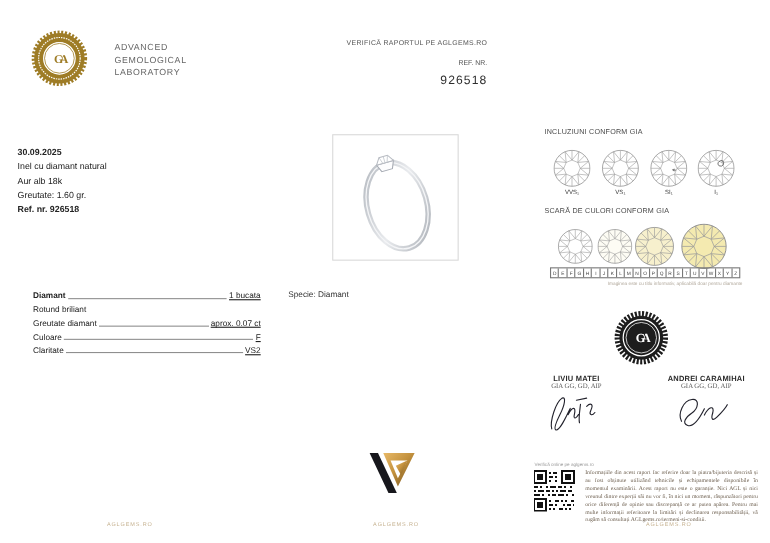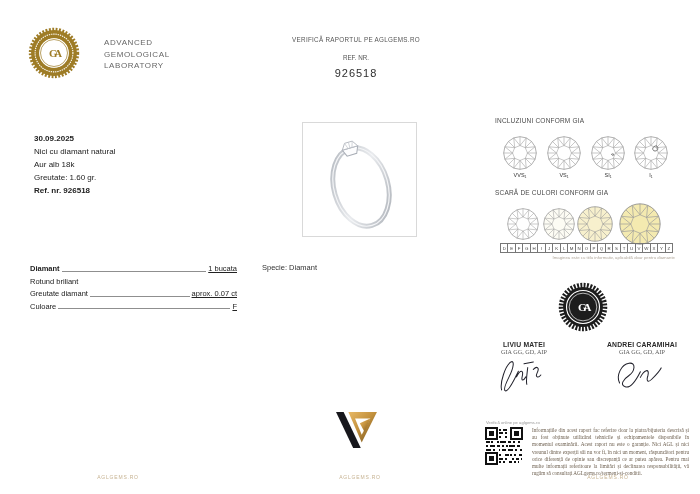--- a/index.html
+++ b/index.html
@@ -6,26 +6,26 @@
   .page{position:relative;width:700px;height:494px;background:#fff;overflow:hidden;
         font-family:"Liberation Sans",sans-serif;color:#333;}
   .abs{position:absolute;}
   
   .hdr-bar{position:absolute;height:15px;box-sizing:border-box;padding-left:7px;
     background:linear-gradient(90deg,#bf915e 0%,#cfa87e 22%,#e4c9ab 48%,#f5ead c 0%,#f6ebdd 74%,#ffffff 96%);
     color:#fff;font-weight:bold;font-size:8.5px;line-height:15px;letter-spacing:.5px;}
   
   .lab-name{font-size:8px;line-height:11.5px;color:#666;letter-spacing:.6px;}
   
-  .topc{left:256px;top:0;width:200px;text-align:center;}
+  .topc{left:243px;top:0;width:200px;text-align:right;}
   .verify{font-size:6.3px;color:#555;letter-spacing:.3px;}
   .reflab{font-size:6.3px;color:#555;}
   .refnum{font-size:11px;color:#2e2e2e;letter-spacing:1px;}
   
-  .desc-block{left:34px;top:132px;font-size:8px;line-height:13px;color:#222;}
+  .desc-block{left:16px;top:132px;font-size:8px;line-height:13px;color:#222;}
   .b{font-weight:bold;}
   
   .info-table{left:30px;top:261px;width:207px;}
   .info-row{display:flex;align-items:flex-end;height:12.4px;font-size:7.5px;color:#222;}
   .leader{flex:1;border-bottom:.7px solid #8f8f8f;margin:0 2px 1.5px 2px;}
   .val{white-space:nowrap;text-decoration:underline;}
   
   .img-box{left:302px;top:122px;width:113px;height:113px;border:1px solid #d9d9d9;background:#fff;}
   
   .gia-label{font-size:6.5px;color:#4a4a4a;letter-spacing:.2px;}
@@ -93,21 +93,21 @@
   </div>
 
   <div class="hdr-bar" style="left:28px;top:96px;width:202px">DESCRIERE</div>
   <div class="hdr-bar" style="left:252px;top:96px;width:203px">IMAGINE</div>
   <div class="hdr-bar" style="left:484px;top:96px;width:204px">CRITERII DE GRADARE</div>
   <div class="hdr-bar" style="left:28px;top:244px;width:202px">INFORMAȚII</div>
   <div class="hdr-bar" style="left:252px;top:244px;width:203px">INFORMAȚII SUPLIMENTARE</div>
 
   <div class="abs desc-block">
     <div class="b">30.09.2025</div>
-    <div>Nici cu diamant natural</div>
+    <div>Inel cu diamant natural</div>
     <div>Aur alb 18k</div>
     <div>Greutate: 1.60 gr.</div>
     <div class="b">Ref. nr. 926518</div>
   </div>
 
   <div class="abs info-table">
     <div class="info-row">
       <span class="b">Diamant</span>
       <span class="leader"></span>
       <span class="val">1 bucata</span>
@@ -117,20 +117,25 @@
     </div>
     <div class="info-row">
       <span>Greutate diamant</span>
       <span class="leader"></span>
       <span class="val">aprox. 0.07 ct</span>
     </div>
     <div class="info-row">
       <span>Culoare</span>
       <span class="leader"></span>
       <span class="val">F</span>
+    </div>
+    <div class="info-row">
+      <span>Claritate</span>
+      <span class="leader"></span>
+      <span class="val">VS2</span>
     </div>
   </div>
 
   <div class="abs img-box">
     <svg width="111" height="111" viewBox="0 0 111 111">
       <ellipse cx="58" cy="64" rx="27" ry="40" transform="rotate(-16 58 64)" fill="none" stroke="url(#bandGrad)" stroke-width="5"></ellipse>
       <ellipse cx="58" cy="64" rx="27" ry="40" transform="rotate(-16 58 64)" fill="none" stroke="#f4f5f7" stroke-width="1.2"></ellipse>
       <g transform="translate(47,25) rotate(-16)">
         <path d="M-8,0 L8,0 L5,7 L-5,7 Z" fill="#fdfdfe" stroke="#a8adb5" stroke-width="1"></path>
         <path d="M-8,0 L-4,-6 L4,-6 L8,0 Z" fill="#ffffff" stroke="#b6bac1" stroke-width=".9"></path>

